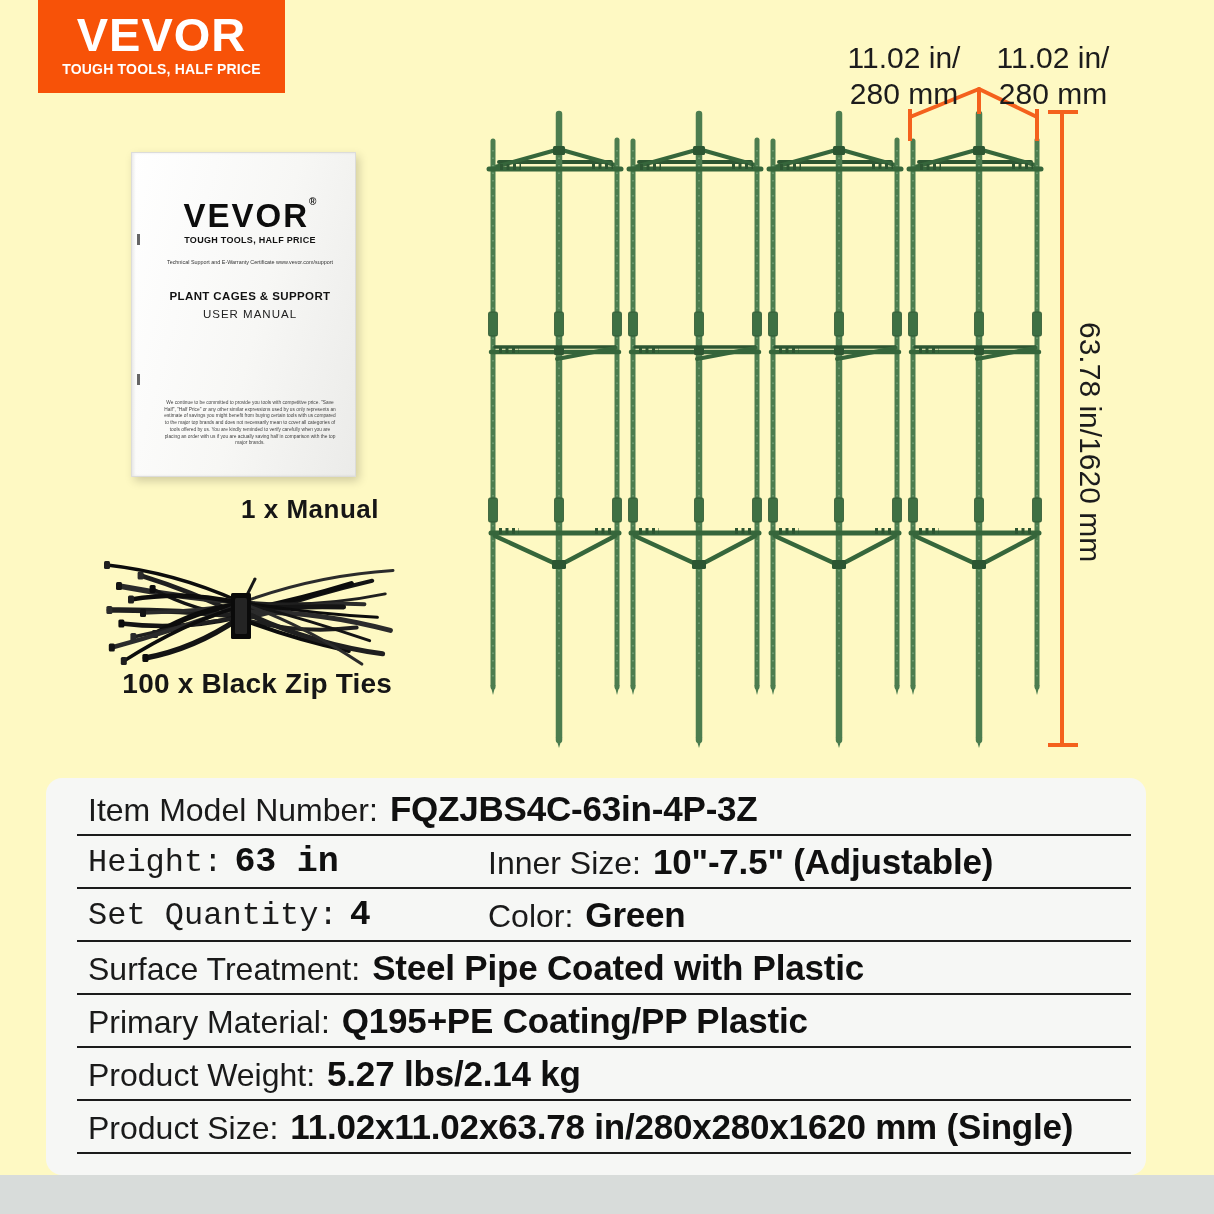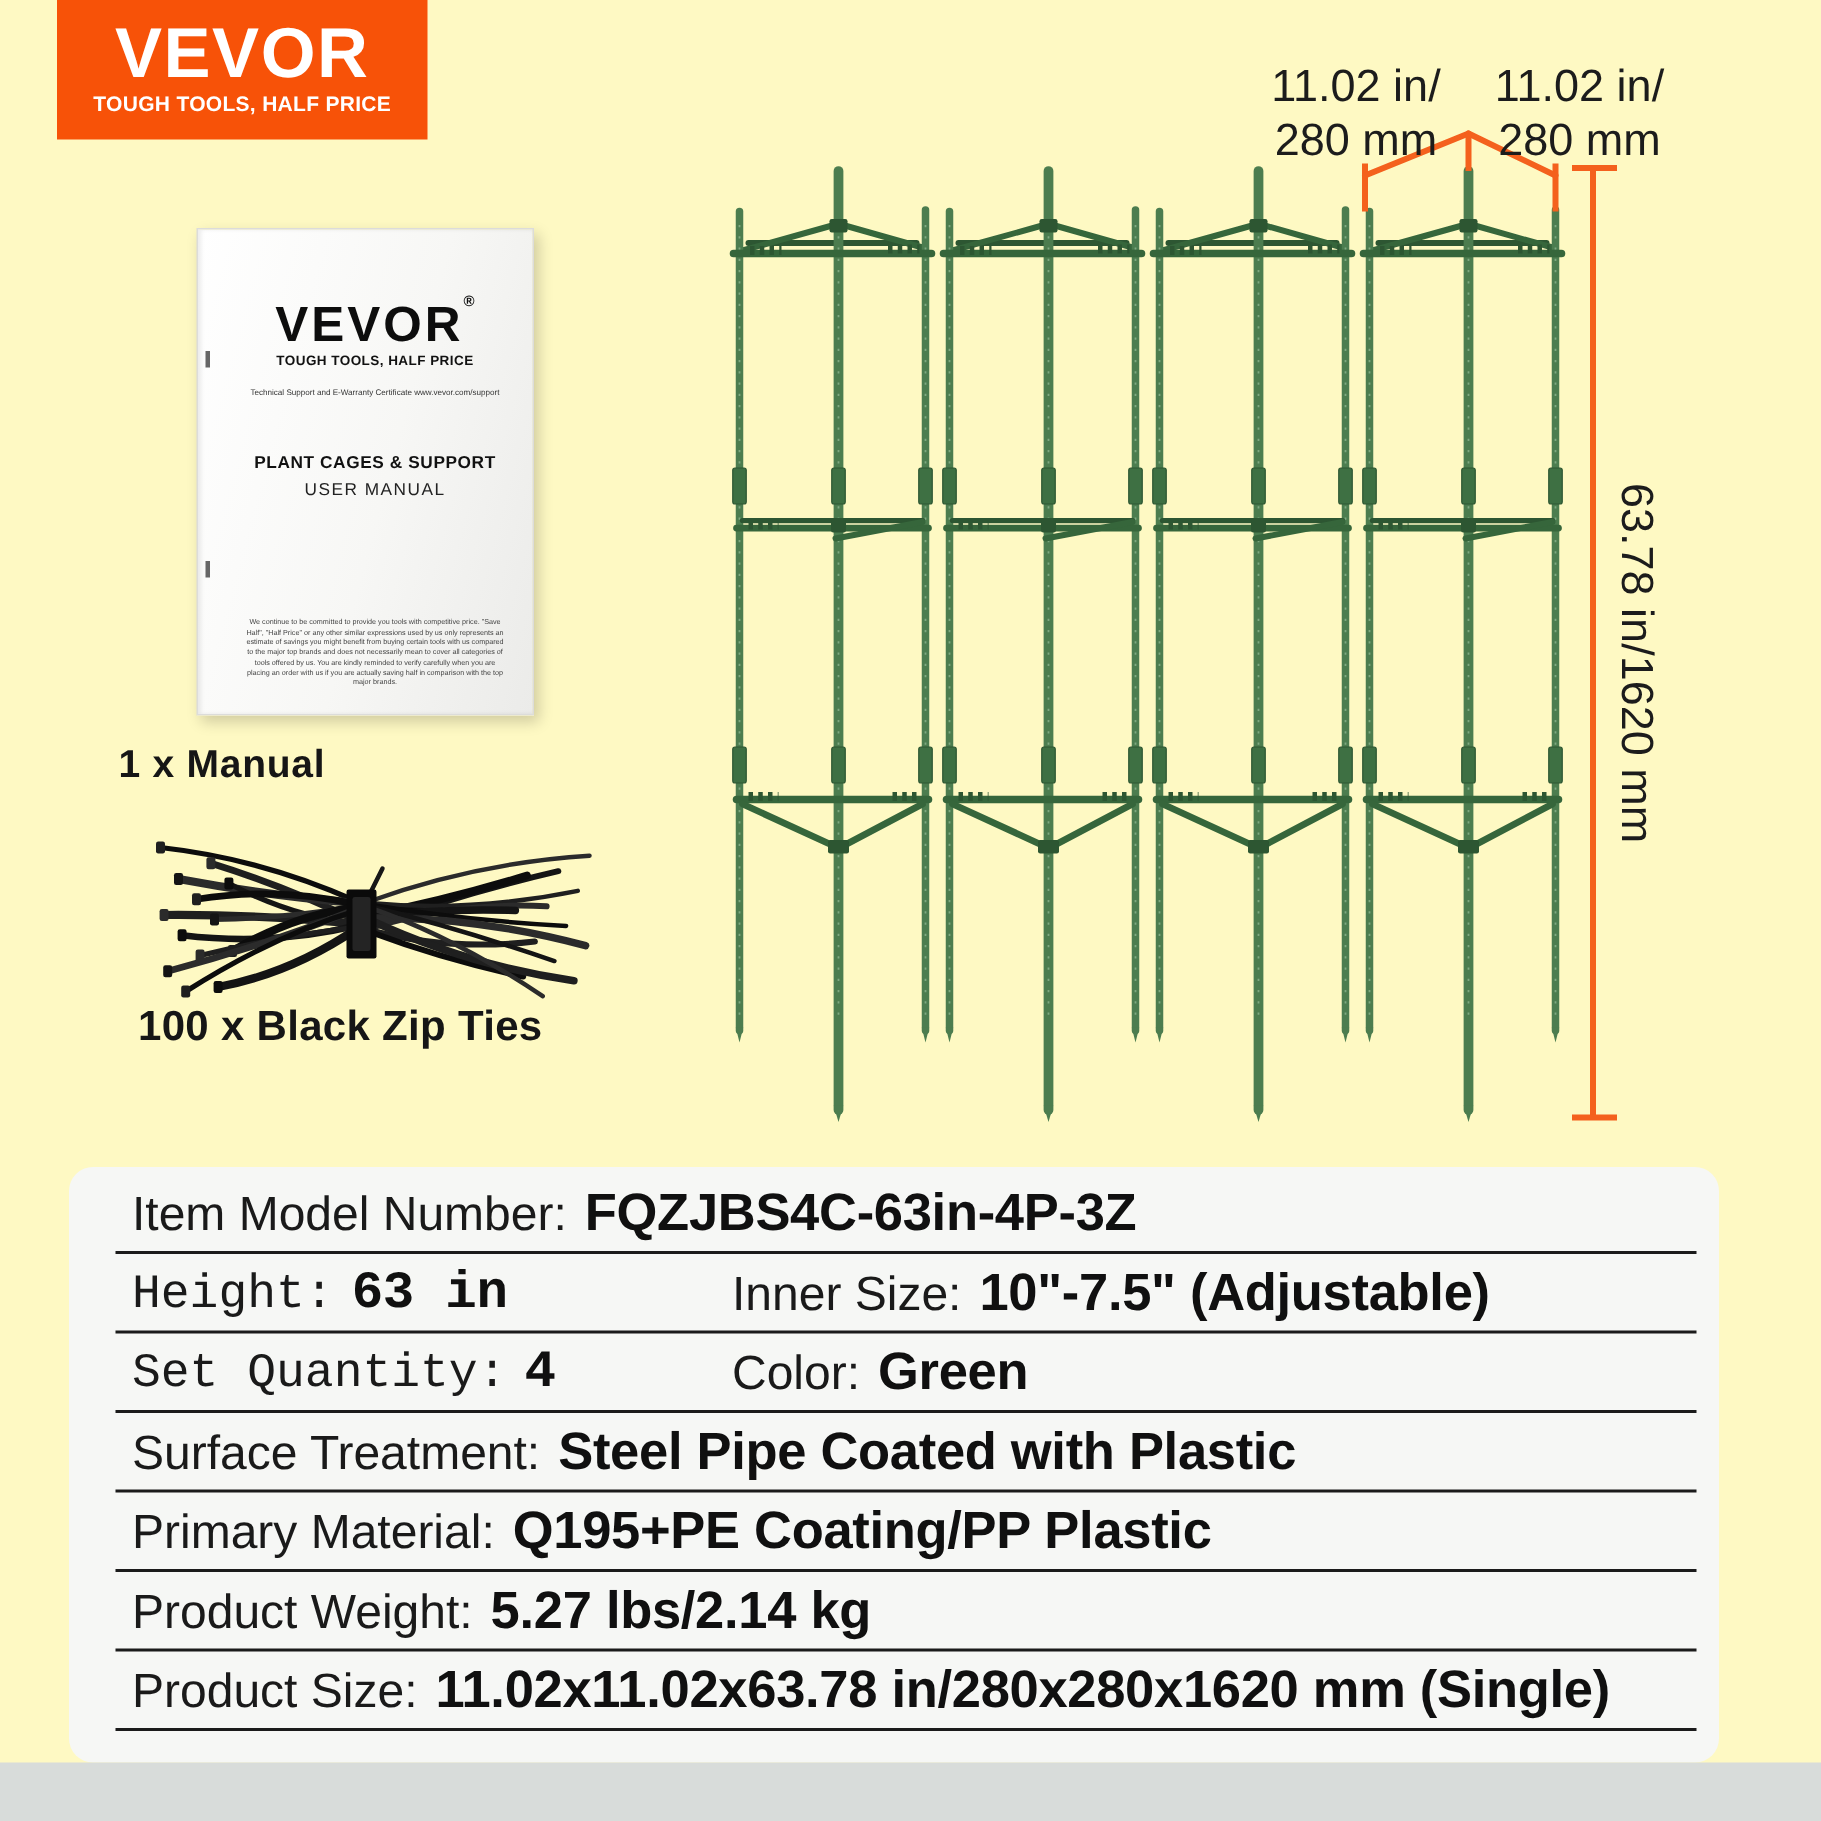--- a/index.html
+++ b/index.html
@@ -16,27 +16,27 @@
     position:absolute;left:131px;top:152px;width:225px;height:325px;
     background:linear-gradient(105deg,#ffffff 0%,#f7f7f5 55%,#ebebe9 100%);
     box-shadow:3px 4px 9px rgba(0,0,0,0.18), inset 2px 0 3px rgba(0,0,0,0.08);
     border:1px solid #dcdcda;box-sizing:border-box;
   }
   .manual-inner{margin-left:18px;width:200px;text-align:center;color:#111;}
   .m-brand{margin-top:46px;font-size:33px;font-weight:700;line-height:1;letter-spacing:2px;color:#0d0d0d;white-space:nowrap;}
   .m-reg{font-size:10px;vertical-align:top;position:relative;top:-2px;letter-spacing:0;}
   .m-tagline{font-size:9px;font-weight:700;margin-top:3px;letter-spacing:0.3px;}
   .m-support{font-size:5.4px;margin-top:14px;color:#333;white-space:nowrap;}
-  .m-title{font-size:11.5px;font-weight:700;margin-top:38px;letter-spacing:0.4px;}
+  .m-title{font-size:11.5px;font-weight:700;margin-top:25px;letter-spacing:0.4px;}
   .m-subtitle{font-size:11.5px;margin-top:6px;letter-spacing:1px;color:#222;}
   .m-disclaimer{font-size:4.8px;line-height:1.4;margin:80px auto 0;width:176px;color:#444;text-align:center;}
   .staple{position:absolute;left:5px;width:2.5px;height:11px;background:#666;}
   .staple.s1{top:81px;} .staple.s2{top:221px;}
   
-  .caption{position:absolute;color:#161616;font-weight:700;text-align:left;white-space:nowrap;}
+  .caption{position:absolute;color:#161616;font-weight:700;text-align:right;white-space:nowrap;}
   .manual-caption{left:79px;top:494px;width:300px;font-size:26px;letter-spacing:0.5px;}
   .zipties-caption{left:92px;top:668px;width:300px;font-size:28px;letter-spacing:0.2px;}
   
   .dim-label{position:absolute;color:#1c1c1c;font-size:30px;line-height:36px;text-align:center;white-space:nowrap;}
   .dim-w1{left:794px;top:40px;width:220px;}
   .dim-w2{left:943px;top:40px;width:220px;}
   .dim-h{left:970px;top:424px;width:240px;height:36px;transform:rotate(90deg);}
   
   .cages-svg{position:absolute;left:440px;top:75px;}
   .zipties-svg{position:absolute;left:95px;top:553px;}

